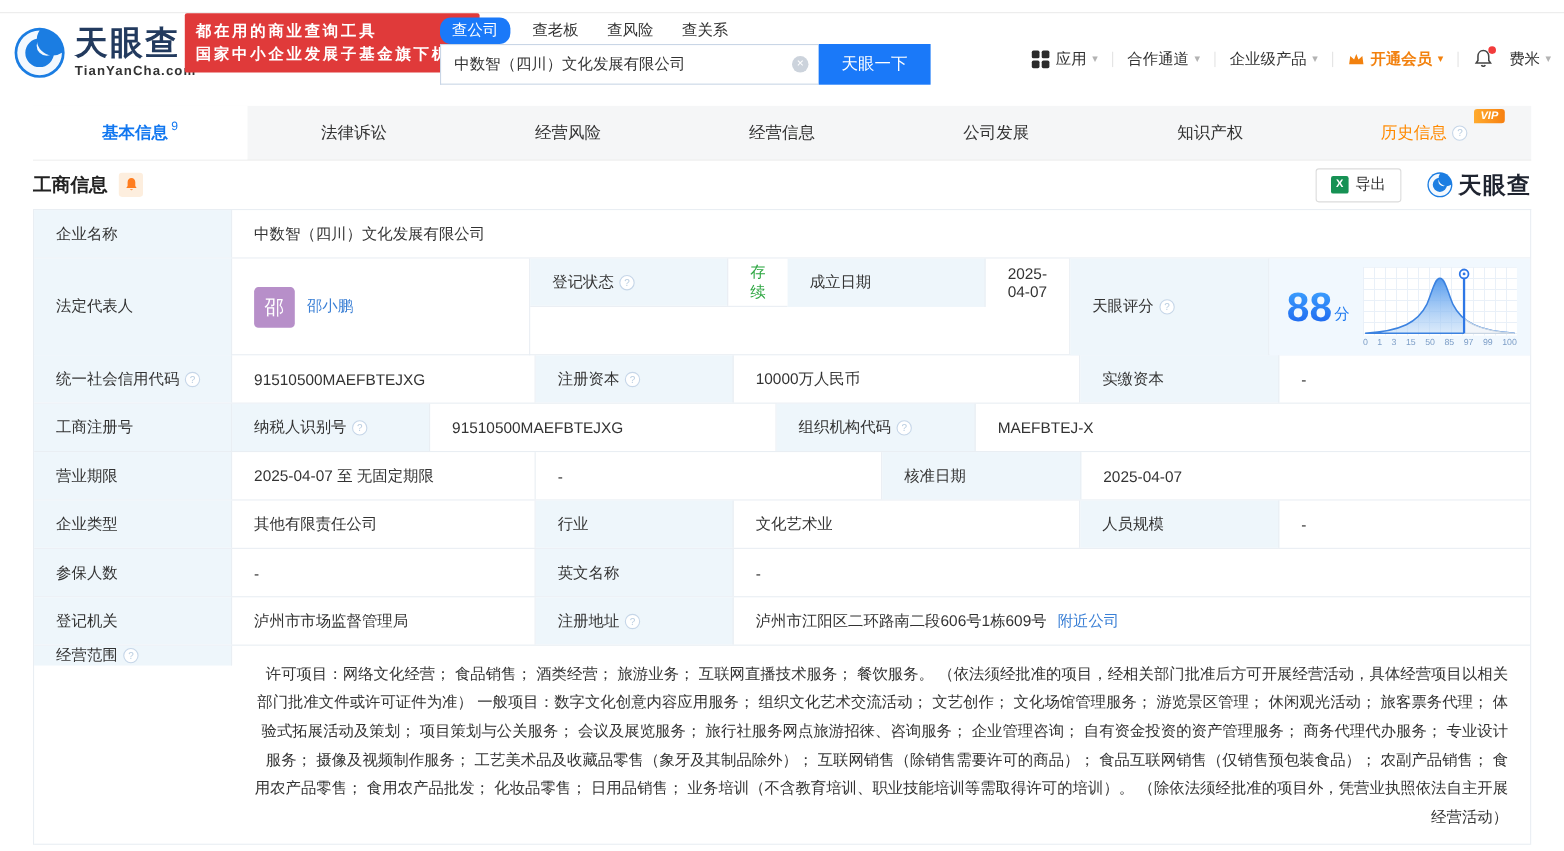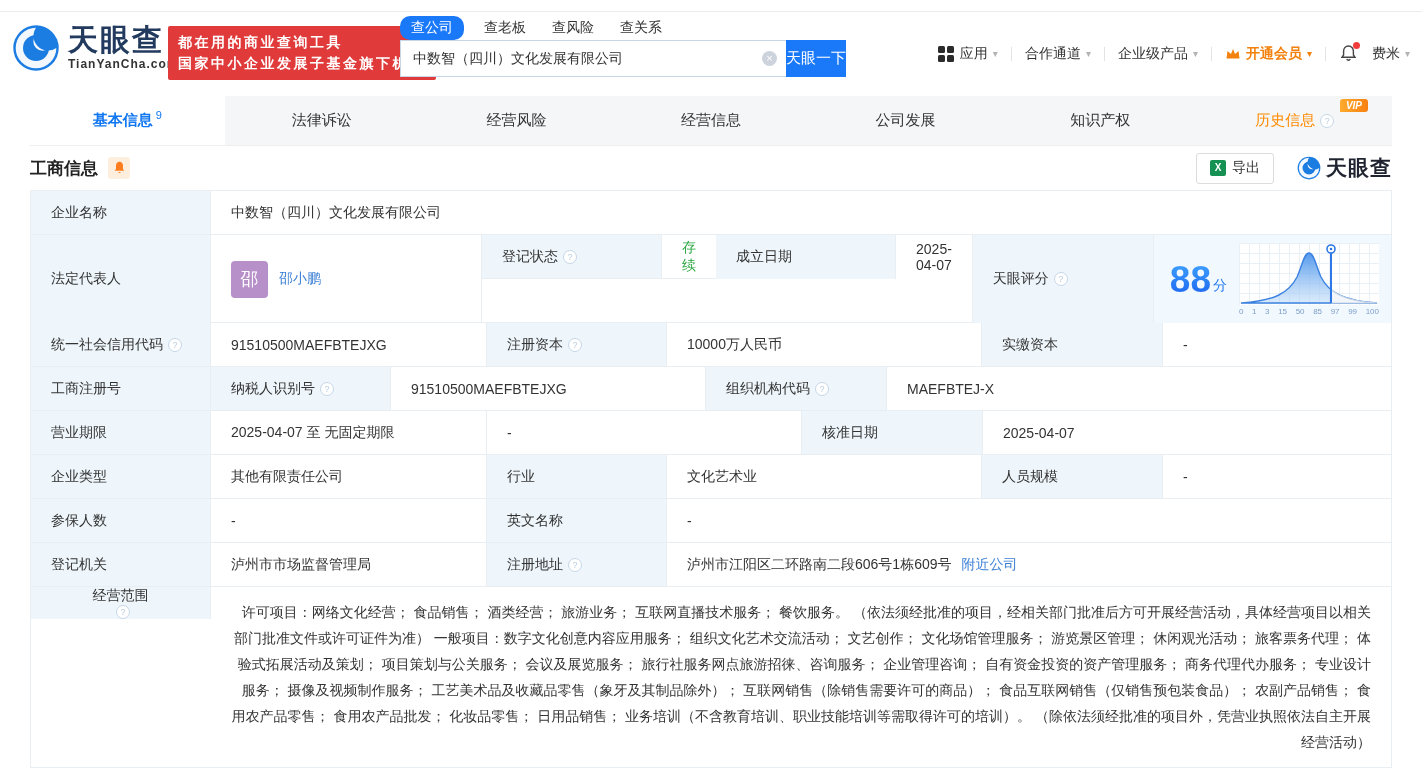--- a/index.html
+++ b/index.html
@@ -7,34 +7,34 @@
     font-family: "Liberation Sans", "DejaVu Sans", sans-serif; color: #333; }
 
   
   .header { position: relative; height: 96px; background: #fff; }
   .hairline { position: absolute; top: 11px; left: 0; right: 0; border-top: 1px solid #ececec; }
   .logo { position: absolute; left: 10px; top: 22px; display: flex; align-items: center; }
   .logo-swirl { width: 52px; height: 52px; }
   .logo-txt { margin-left: 6px; }
   .logo-cn { font-size: 30px; font-weight: bold; color: #223a5e; letter-spacing: 2px; line-height: 30px; }
   .logo-en { font-size: 12px; font-weight: bold; color: #333; letter-spacing: 1px; margin-top: 2px; }
-  .slogan { position: absolute; left: 168px; top: 26px; background: #e03a3a; color: #fff;
+  .slogan { position: absolute; left: 168px; top: 12px; background: #e03a3a; color: #fff;
     padding: 6px 10px; font-size: 14px; font-weight: bold; line-height: 21px; letter-spacing: 2.5px; border-radius: 2px; }
 
   .search { position: absolute; left: 400px; top: 16px; width: 446px; }
   .s-tabs { display: flex; align-items: flex-end; }
   .s-tab { font-size: 14px; color: #333; margin-right: 26px; padding: 3px 0; cursor: pointer; border-radius: 10px; }
   .s-tab.active { background: #1a79f9; color: #fff; padding: 3px 11px; margin-right: 20px; font-size: 14px; }
   .s-box { display: flex; margin-top: 0; height: 37px; }
   .s-input-wrap { position: relative; flex: 1; }
   .s-input { width: 100%; height: 37px; border: 1px solid #c9d6e6; border-right: none; outline: none;
     padding: 0 32px 0 12px; font-size: 14px; color: #333; font-family: inherit; }
   .s-clear { position: absolute; right: 9px; top: 11px; width: 15px; height: 15px; border-radius: 50%;
     background: #ccd3dc; color: #fff; font-size: 11px; line-height: 15px; text-align: center; cursor: pointer; }
-  .s-btn { width: 60px; height: 37px; background: #1a79f9; color: #fff; border: none; font-size: 15px;
+  .s-btn { width: 102px; height: 37px; background: #1a79f9; color: #fff; border: none; font-size: 15px;
     cursor: pointer; font-family: inherit; }
 
   .hmenu { position: absolute; right: 12px; top: 44px; display: flex; align-items: center; font-size: 14px; color: #333; }
   .hm-item { display: flex; align-items: center; cursor: pointer; white-space: nowrap; }
   .hm-sep { width: 1px; height: 14px; background: #e3e3e3; margin: 0 13px; }
   .caret { font-size: 10px; color: #b3b3b3; margin-left: 5px; }
   .grid-ic { display: inline-grid; grid-template-columns: 7px 7px; grid-gap: 2px; margin-right: 6px; }
   .grid-ic i { width: 7px; height: 7px; background: #2b2b2b; border-radius: 1.5px; }
   .vip-link { color: #f2810e; font-weight: bold; }
   .vip-link .caret { color: #f2810e; }
@@ -424,20 +424,20 @@
       <span>注册地址</span>
         <span class="help">?</span>
     </div>
     <div class="td span-rest">
       <span>泸州市江阳区二环路南二段606号1栋609号</span>
       <a class="link" style="margin-left:10px">附近公司</a>
     </div>
   </div>
 
   <div class="tr scope-row">
-    <div class="td lbl w-l1 scope-lbl" style="align-items:center;flex-direction:column;">
+    <div class="td lbl w-l1 scope-lbl" style="align-items:center;">
       <span>经营范围</span>
         <span class="help">?</span>
     </div>
     <div class="td span-rest scope-val">许可项目：网络文化经营； 食品销售； 酒类经营； 旅游业务； 互联网直播技术服务； 餐饮服务。 （依法须经批准的项目，经相关部门批准后方可开展经营活动，具体经营项目以相关部门批准文件或许可证件为准） 一般项目：数字文化创意内容应用服务； 组织文化艺术交流活动； 文艺创作； 文化场馆管理服务； 游览景区管理； 休闲观光活动； 旅客票务代理； 体验式拓展活动及策划； 项目策划与公关服务； 会议及展览服务； 旅行社服务网点旅游招徕、咨询服务； 企业管理咨询； 自有资金投资的资产管理服务； 商务代理代办服务； 专业设计服务； 摄像及视频制作服务； 工艺美术品及收藏品零售（象牙及其制品除外）； 互联网销售（除销售需要许可的商品）； 食品互联网销售（仅销售预包装食品）； 农副产品销售； 食用农产品零售； 食用农产品批发； 化妆品零售； 日用品销售； 业务培训（不含教育培训、职业技能培训等需取得许可的培训）。 （除依法须经批准的项目外，凭营业执照依法自主开展经营活动）</div>
   </div>
 
 </div>
 
 </body></html>

